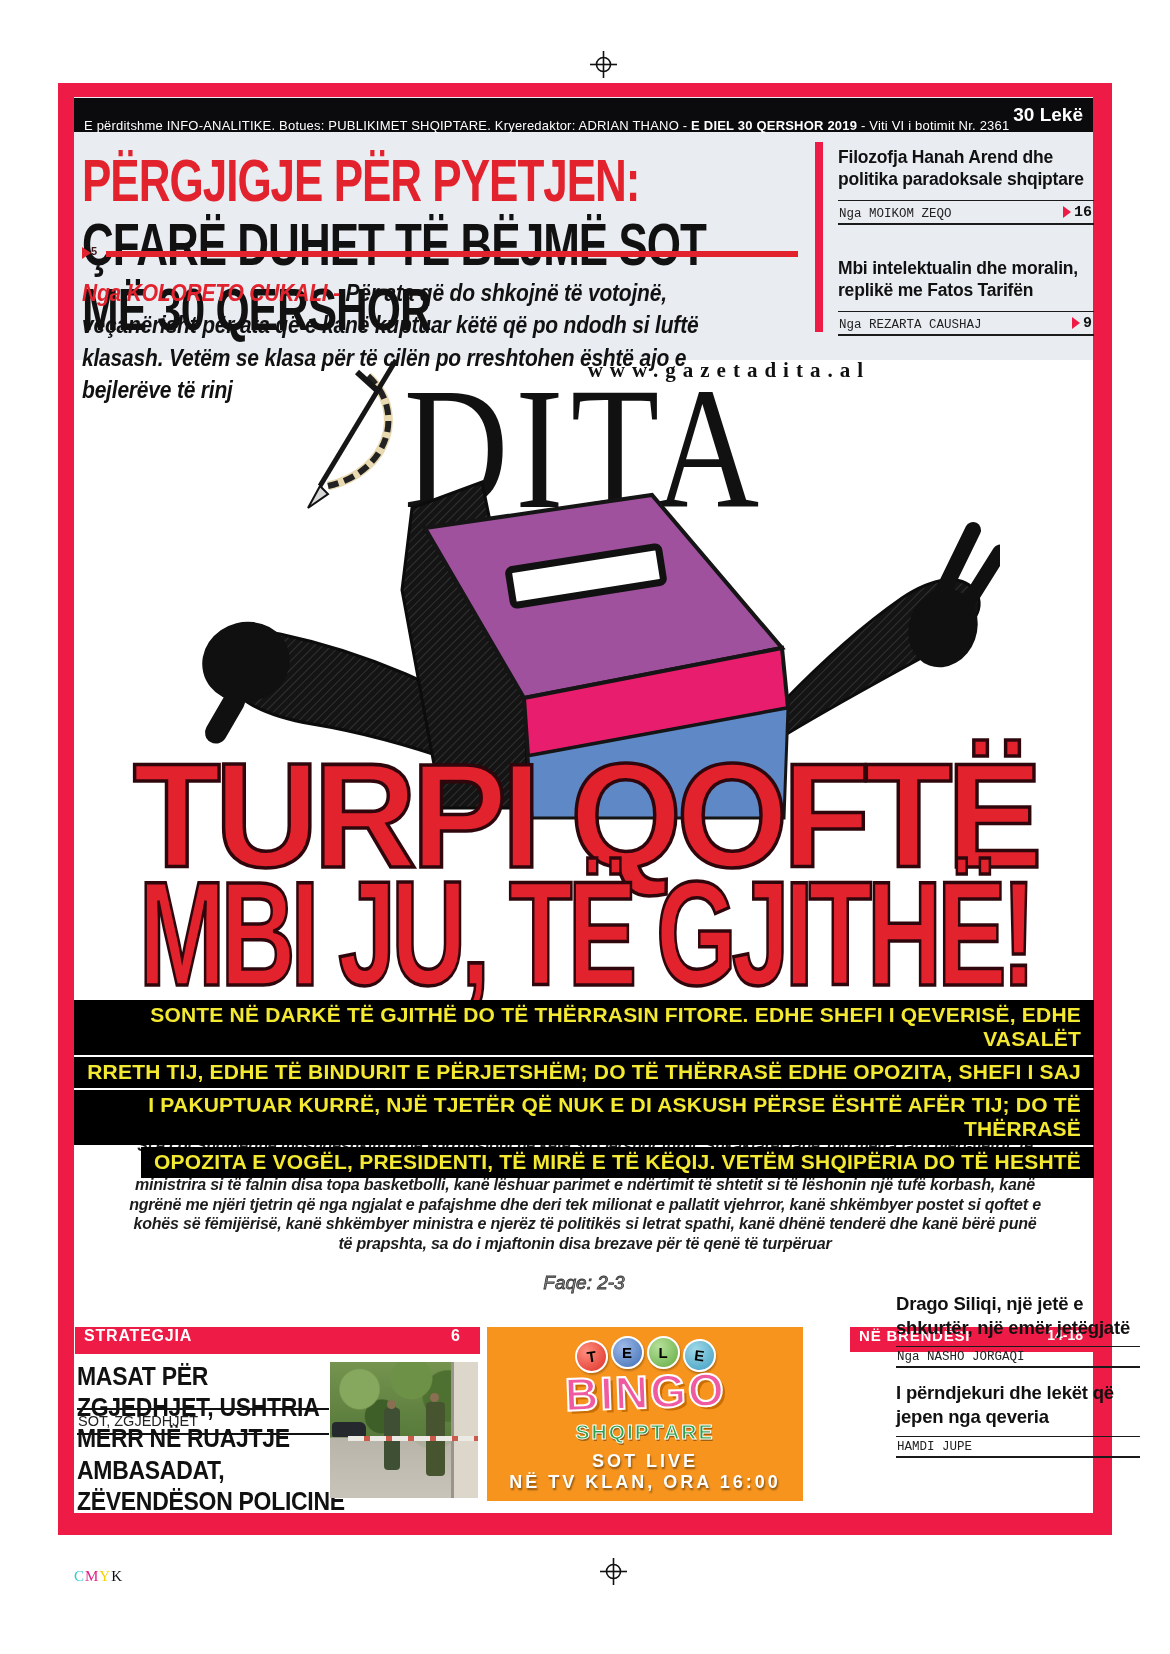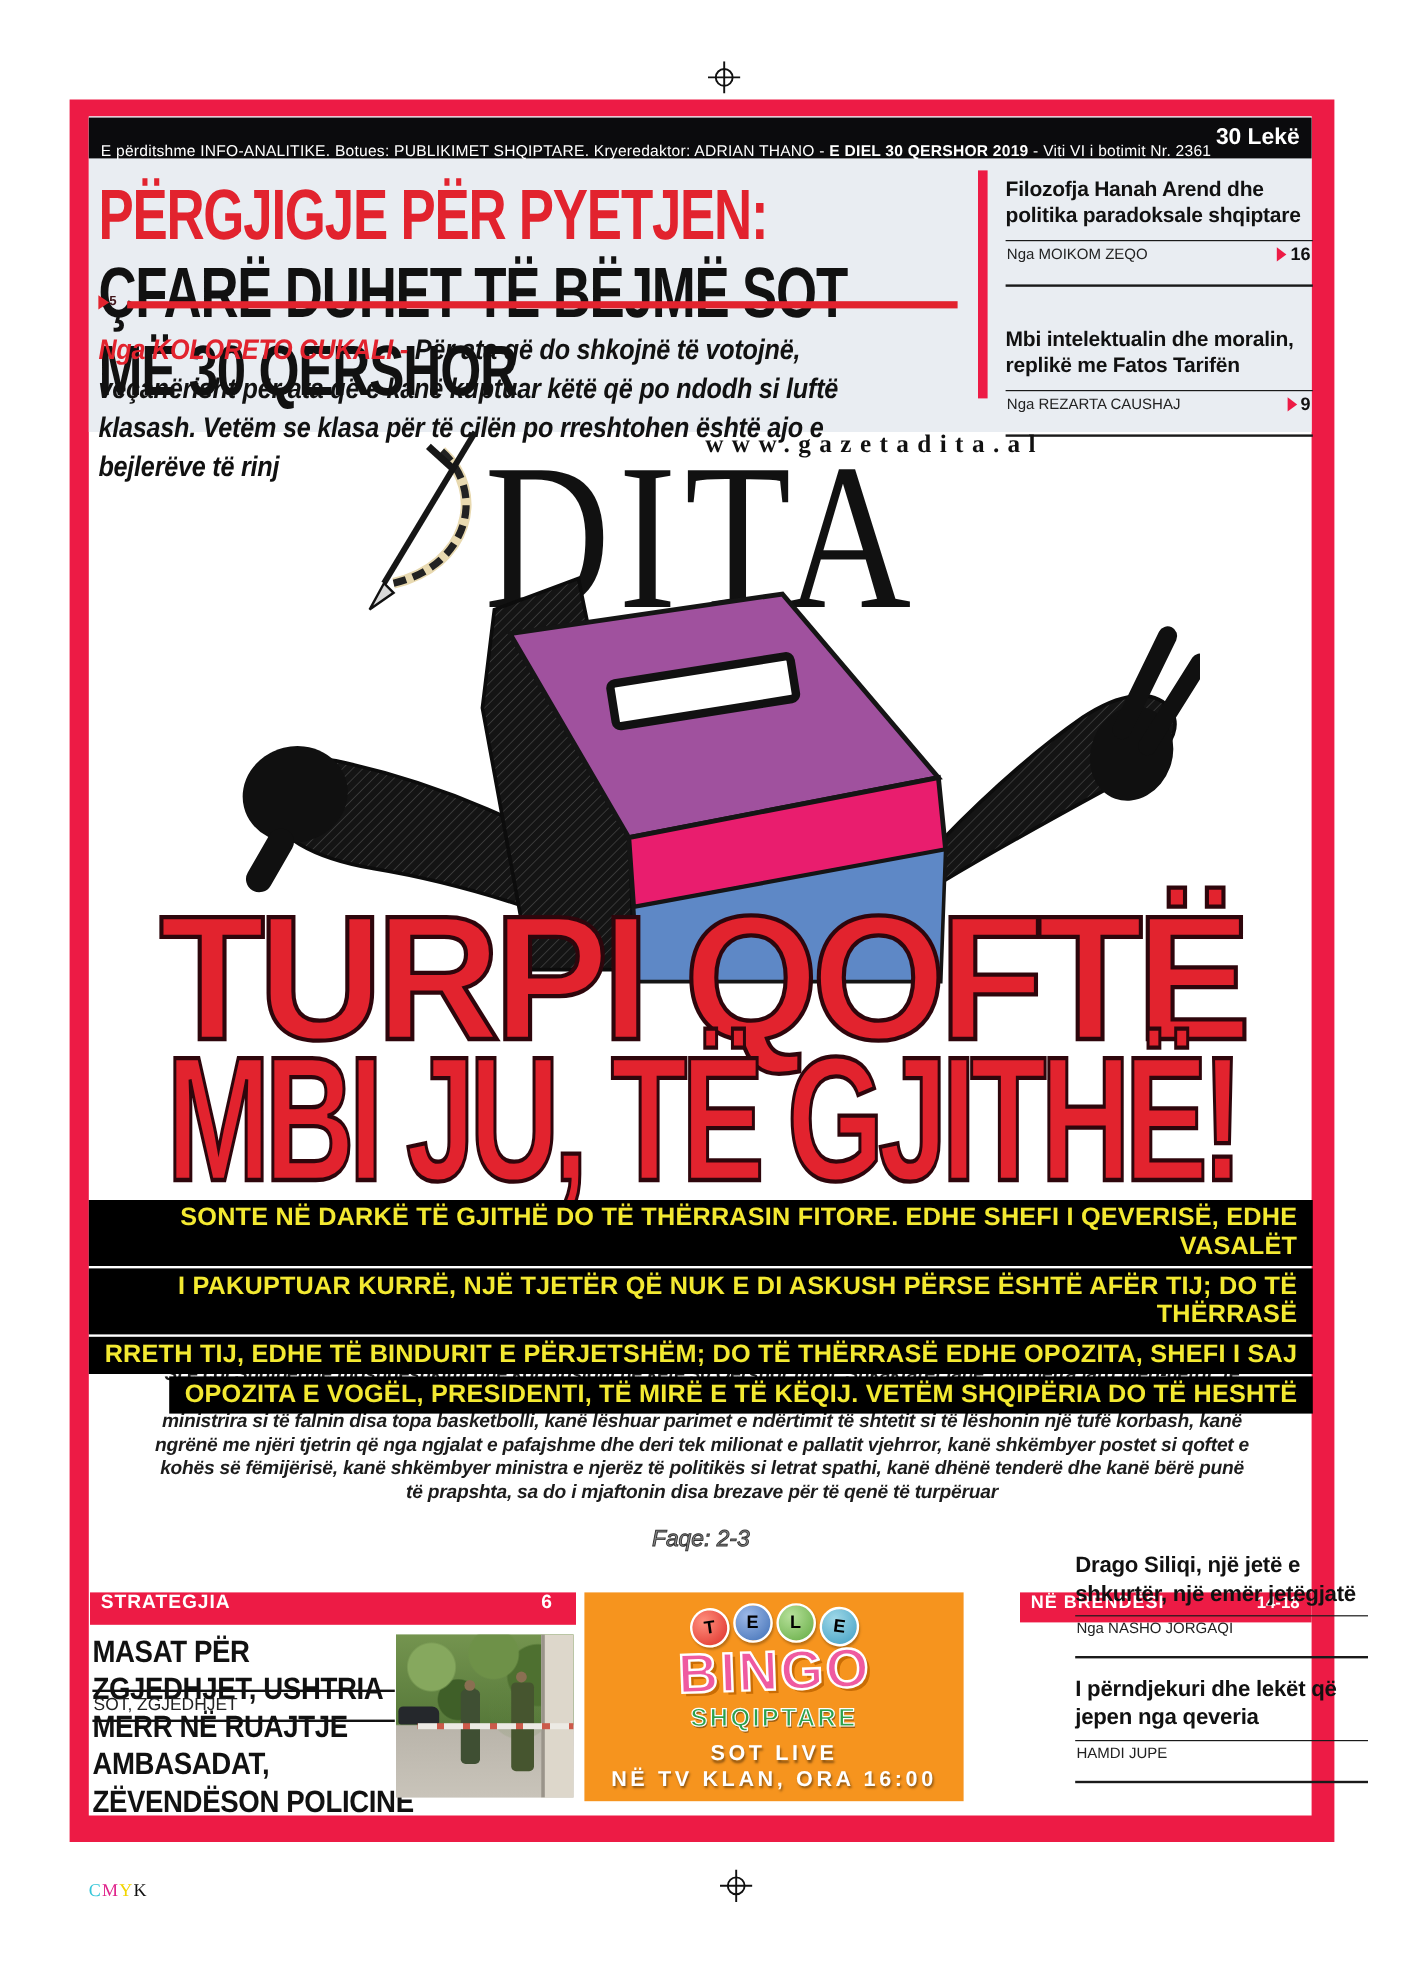--- a/index.html
+++ b/index.html
@@ -25,23 +25,23 @@
   .rule-red{background:var(--headline-red);}
   .tri{display:inline-block;width:0;height:0;border-top:6px solid transparent;border-bottom:6px solid transparent;
        border-left:9px solid var(--headline-red);}
   .marker5{font-size:11px;font-weight:bold;color:#40151a;vertical-align:top;}
   .byline{font-weight:bold;font-style:italic;font-size:21px;line-height:29px;letter-spacing:-.2px;
           transform:scaleY(1.12);transform-origin:left top;}
   .byline .red{color:var(--headline-red);}
 
   
   .sb-title{font-weight:bold;font-size:17.5px;line-height:1.28;letter-spacing:-.2px;}
-  .authrow{display:flex;align-items:center;justify-content:space-between;
+  .authrow{display:flex;align-items:flex-end;justify-content:space-between;
            border-top:1.5px solid #1a1a1a;border-bottom:2.5px solid #1a1a1a;
-           font-size:12.5px;color:#222;padding:3px 2px 16px 1px;}
+           font-size:12.5px;color:#222;padding:3px 2px 2px 1px;font-family:Liberation Mono, monospace;}
   .authrow .pg{display:flex;align-items:center;gap:3px;font-weight:bold;font-size:15px;color:#111;}
   .tri-sm{display:inline-block;width:0;height:0;border-top:6px solid transparent;border-bottom:6px solid transparent;
           border-left:8px solid var(--frame-red);}
 
   
   .website{font-family:"Liberation Serif",serif;font-weight:bold;font-size:21px;letter-spacing:7px;text-align:right;}
   .dita{font-family:"Liberation Serif",serif;font-size:145px;line-height:1;letter-spacing:7px;text-align:center;
         transform:scaleY(1.2);transform-origin:center top;}
 
   
@@ -199,22 +199,22 @@
     <polygon points="348,316 608,268 604,378 352,378" fill="#5e88c6" stroke="#151515" stroke-width="3"></polygon>
   </svg>
 
   <div class="abs" style="left:60px;top:732px;width:1050px;z-index:5;">
     <div class="mainline l1">TURPI QOFTË</div>
     <div class="mainline l2">MBI JU, TË GJITHË!</div>
   </div>
 
   <div class="abs deck" style="left:74px;top:1000px;width:1020px;z-index:6;">
     <div class="line"><span>SONTE NË DARKË TË GJITHË DO TË THËRRASIN FITORE. EDHE SHEFI I QEVERISË, EDHE VASALËT</span></div>
+    <div class="line"><span>RRETH TIJ, EDHE TË BINDURIT E PËRJETSHËM; DO TË THËRRASË EDHE OPOZITA, SHEFI I SAJ</span></div>
     <div class="line"><span>I PAKUPTUAR KURRË, NJË TJETËR QË NUK E DI ASKUSH PËRSE ËSHTË AFËR TIJ; DO TË THËRRASË</span></div>
-    <div class="line"><span>RRETH TIJ, EDHE TË BINDURIT E PËRJETSHËM; DO TË THËRRASË EDHE OPOZITA, SHEFI I SAJ</span></div>
     <div class="line"><span>OPOZITA E VOGËL, PRESIDENTI, TË MIRË E TË KËQIJ. VETËM SHQIPËRIA DO TË HESHTË</span></div>
   </div>
 
   <div class="abs bodytext" style="left:125px;top:1136px;width:920px;">Si e çoi Shqipërinë mosndëshkimi dhe korrupsioni në këtë 30 Qershor turpi. Shkaktarët janë 100 metra larg njëri-tjetrit, të gjithë të njohur me njëri-tjetrin. Të gjithë kanë bërë, kur u ka dashur qejfi, marrëveshje në dëm të këtij vendi, kanë falur ministrira si të falnin disa topa basketbolli, kanë lëshuar parimet e ndërtimit të shtetit si të lëshonin një tufë korbash, kanë ngrënë me njëri tjetrin që nga ngjalat e pafajshme dhe deri tek milionat e pallatit vjehrror, kanë shkëmbyer postet si qoftet e kohës së fëmijërisë, kanë shkëmbyer ministra e njerëz të politikës si letrat spathi, kanë dhënë tenderë dhe kanë bërë punë të prapshta, sa do i mjaftonin disa brezave për të qenë të turpëruar</div>
 
   <div class="abs pageref" style="left:74px;top:1272px;width:1020px;">Faqe: 2-3</div>
 
   <div class="abs secbar" style="left:75px;top:1327px;width:405px;height:27px;">
     <span class="lbl">STRATEGJIA</span>
     <span class="pg">6</span>

